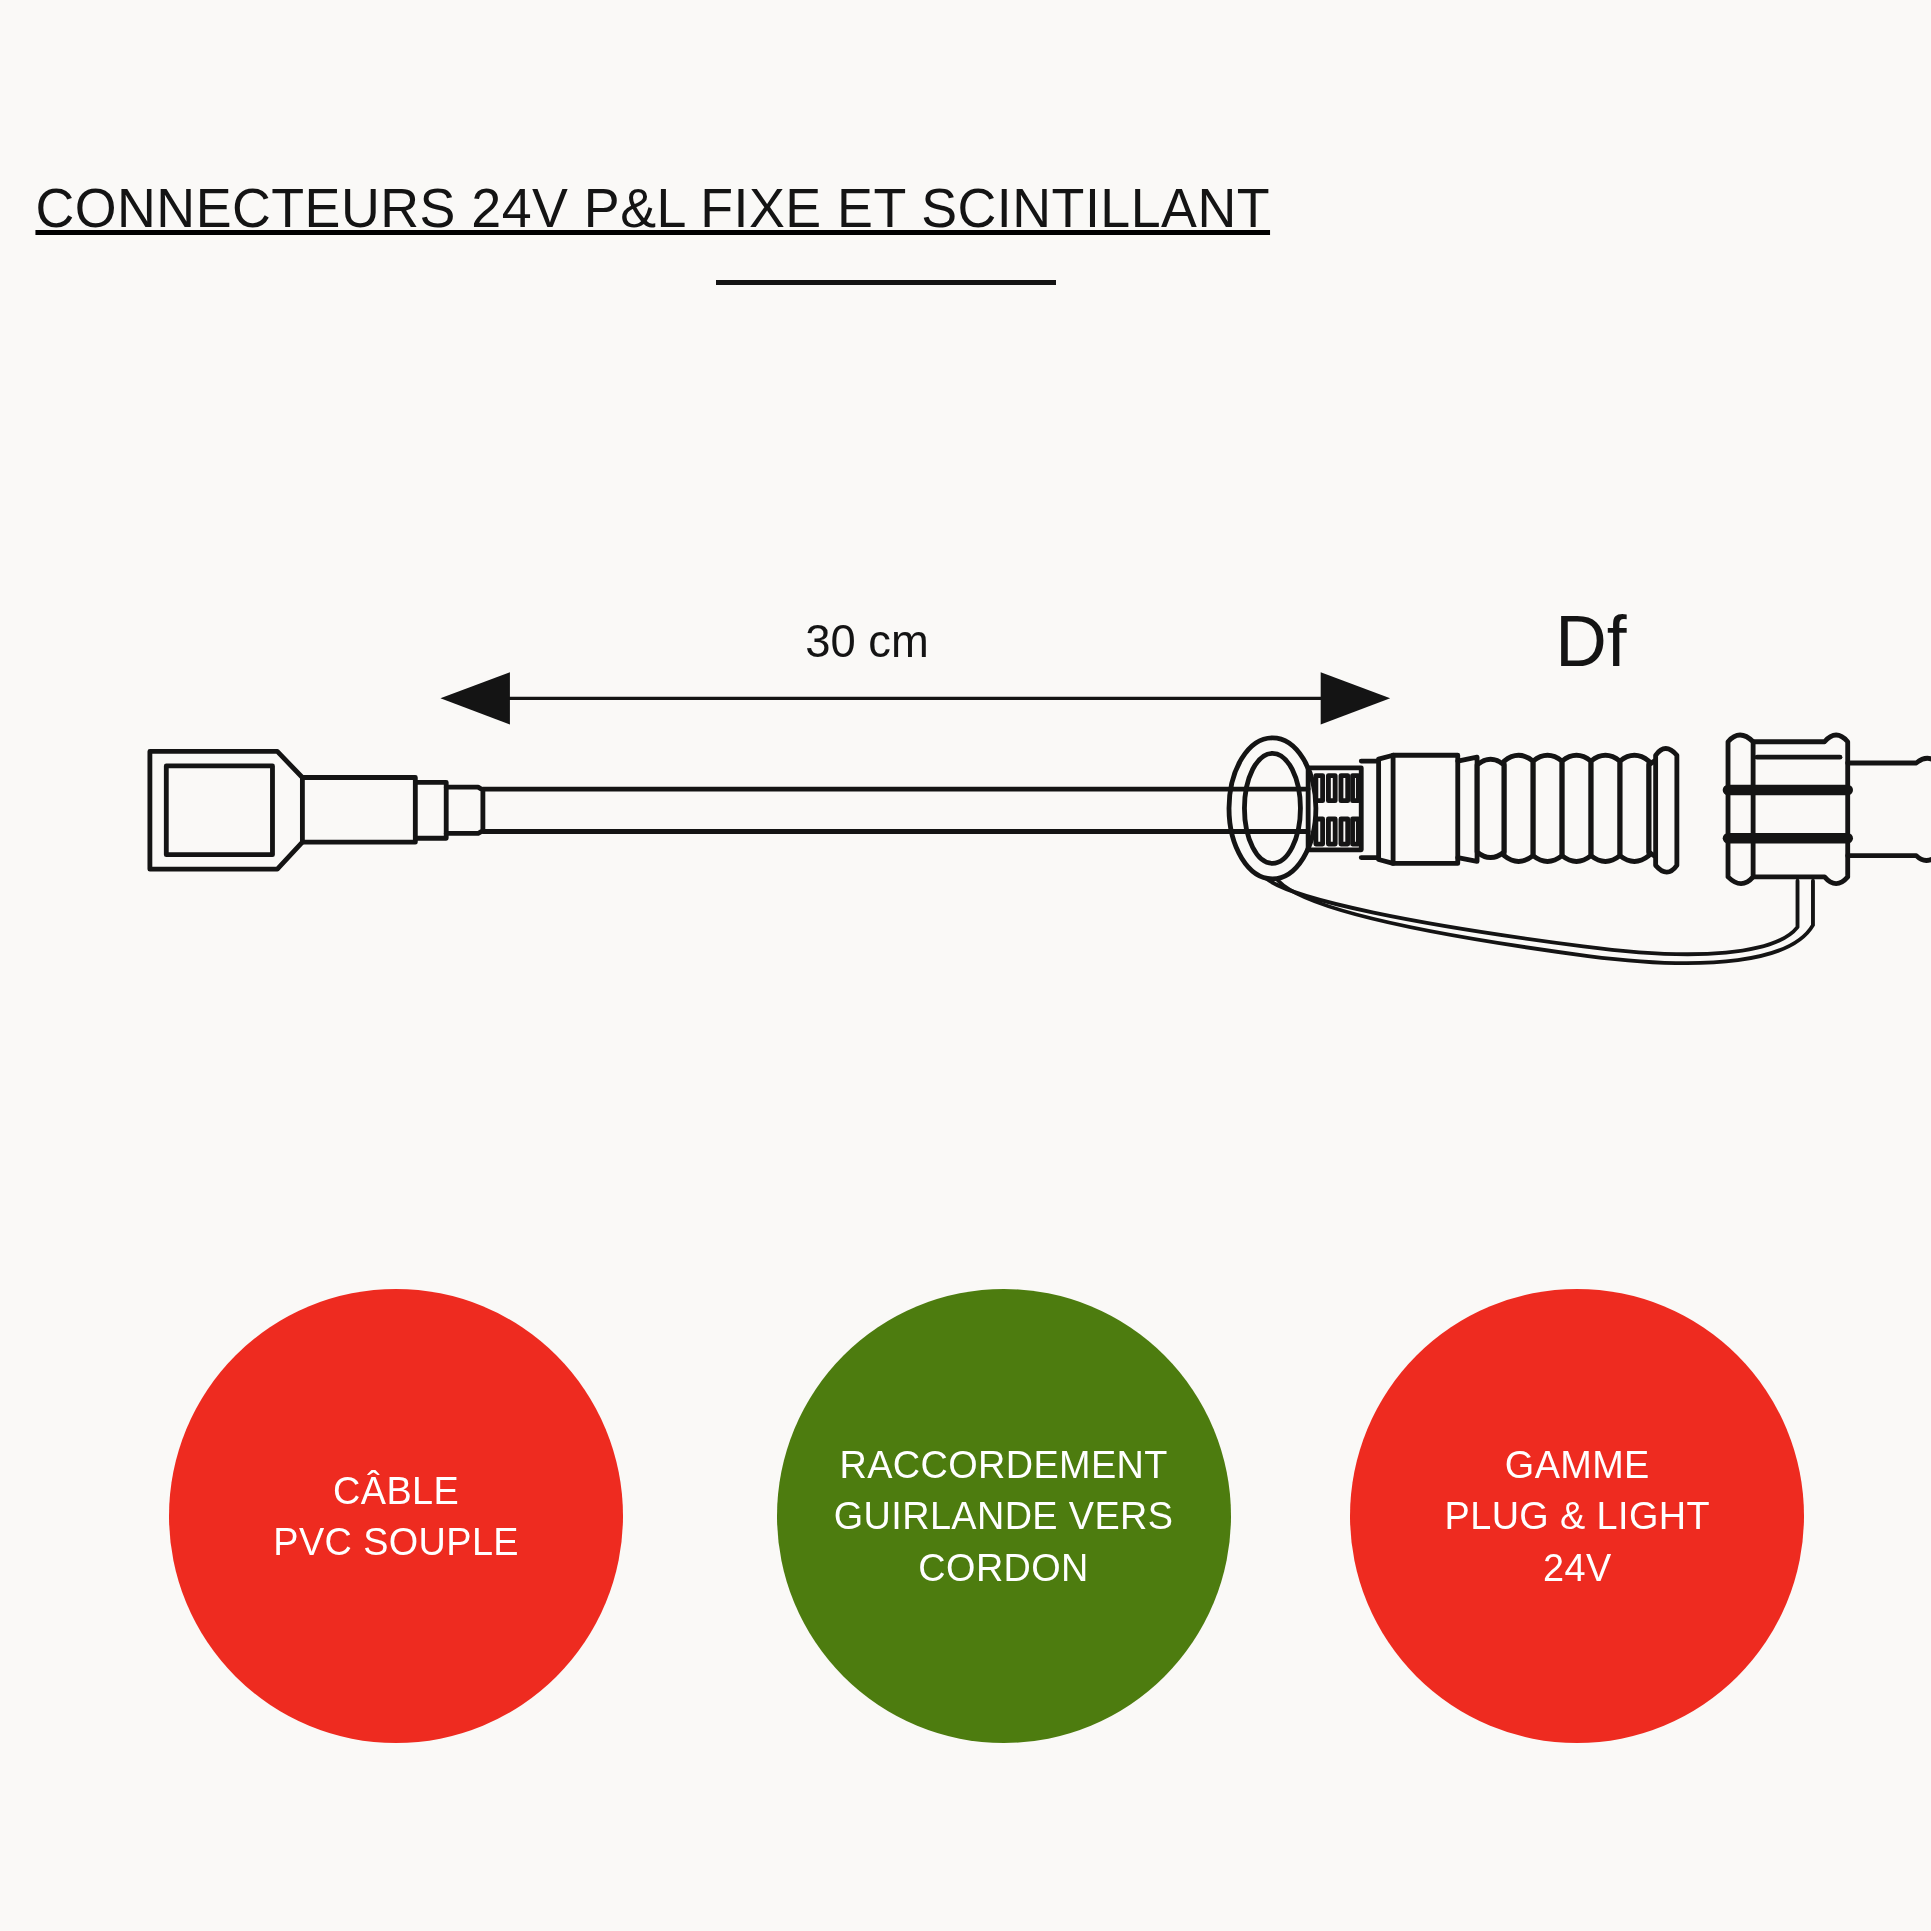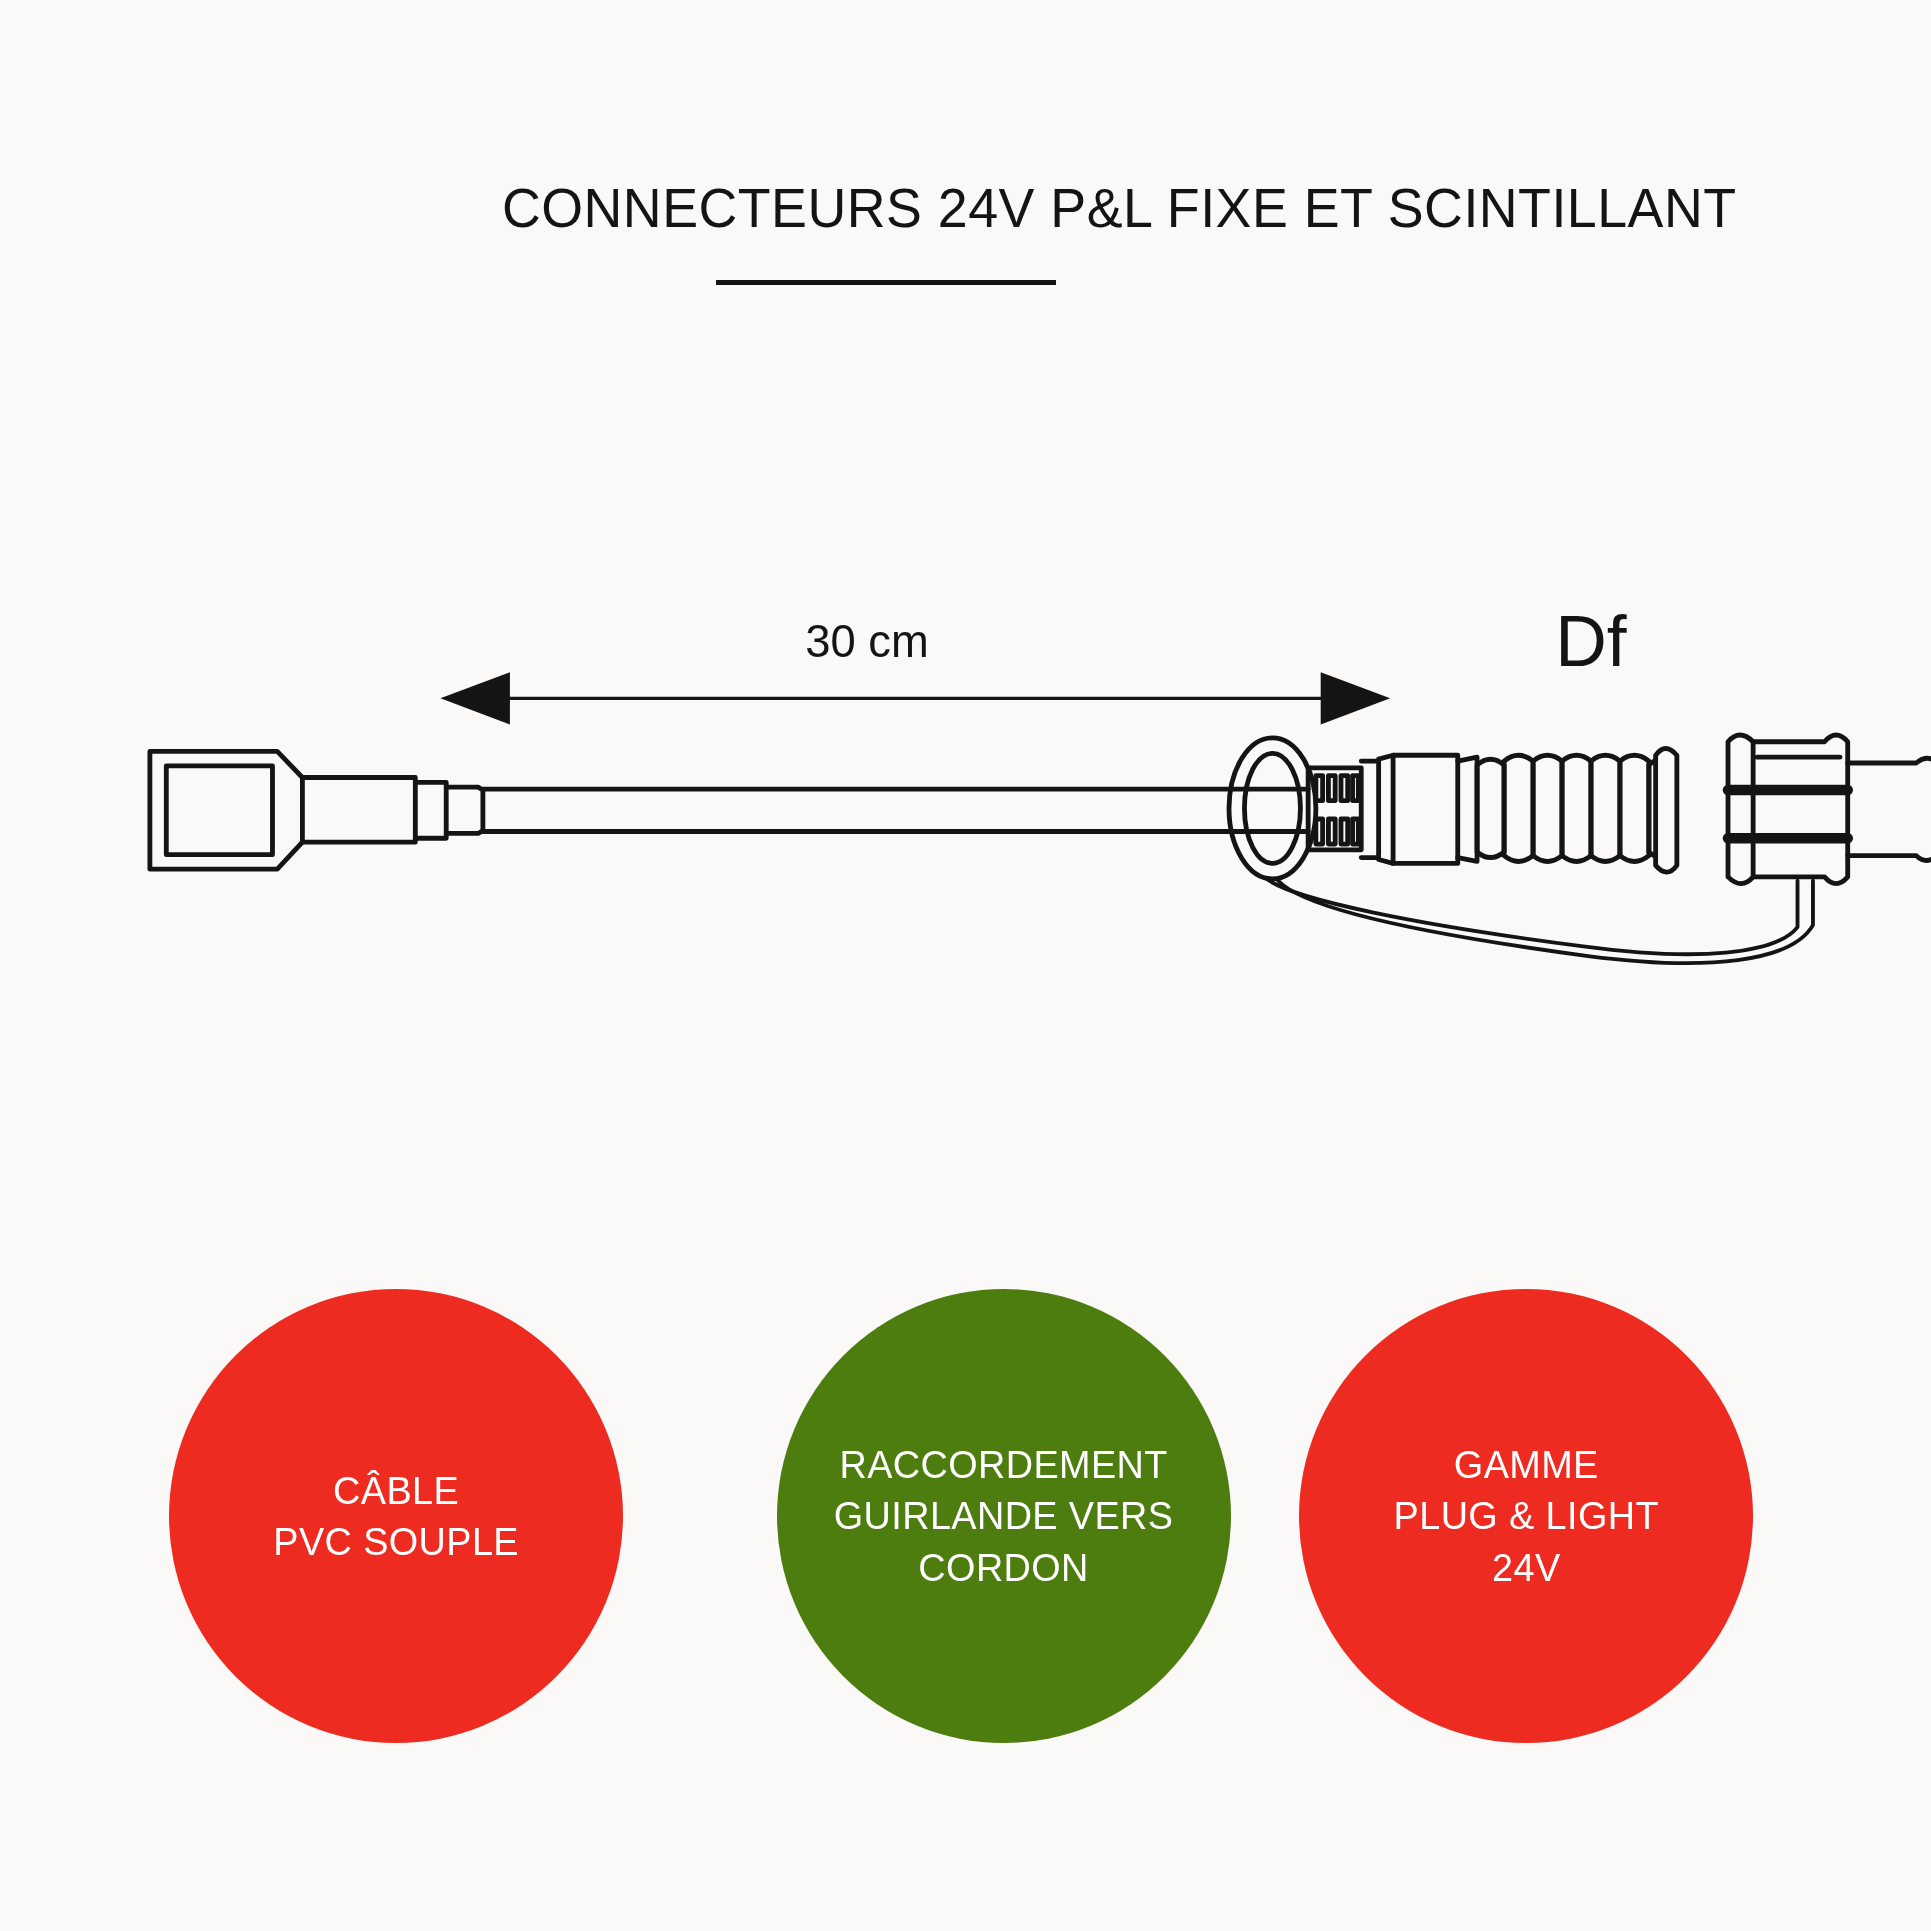--- a/index.html
+++ b/index.html
@@ -21,21 +21,22 @@
     width: 1931px;
     height: 1931px;
   }
 
   
   .title-block {
     position: absolute;
     top: 180px;
     left: 0;
     width: 1772px;
-    text-align: right;
+    text-align: left;
+    text-decoration: underline;
   }
   .page-title {
     font-family: "Liberation Sans", sans-serif;
     font-size: 56px;
     font-weight: 400;
     letter-spacing: 0.5px;
     color: #141414;
     line-height: 1;
     white-space: nowrap;
     transform: scaleX(0.96);
@@ -73,21 +74,21 @@
     width: 454px;
     height: 454px;
     border-radius: 50%;
     display: flex;
     align-items: center;
     justify-content: center;
     text-align: center;
   }
   .badge-1 { left: 169px; }
   .badge-2 { left: 777px; }
-  .badge-3 { left: 1299px; }
+  .badge-3 { left: 1350px; }
 
   .badge-text {
     color: #FFFFFF;
     font-family: "Liberation Sans", sans-serif;
     font-size: 39px;
     font-weight: 400;
     line-height: 1.32;
     letter-spacing: 0.4px;
     padding: 0 13.5px;
     transform: scaleX(0.97);

